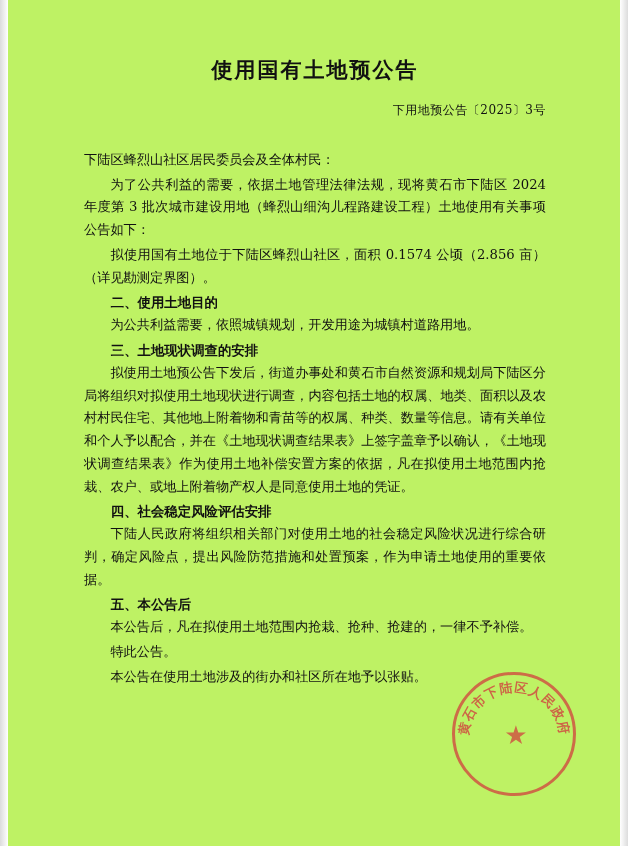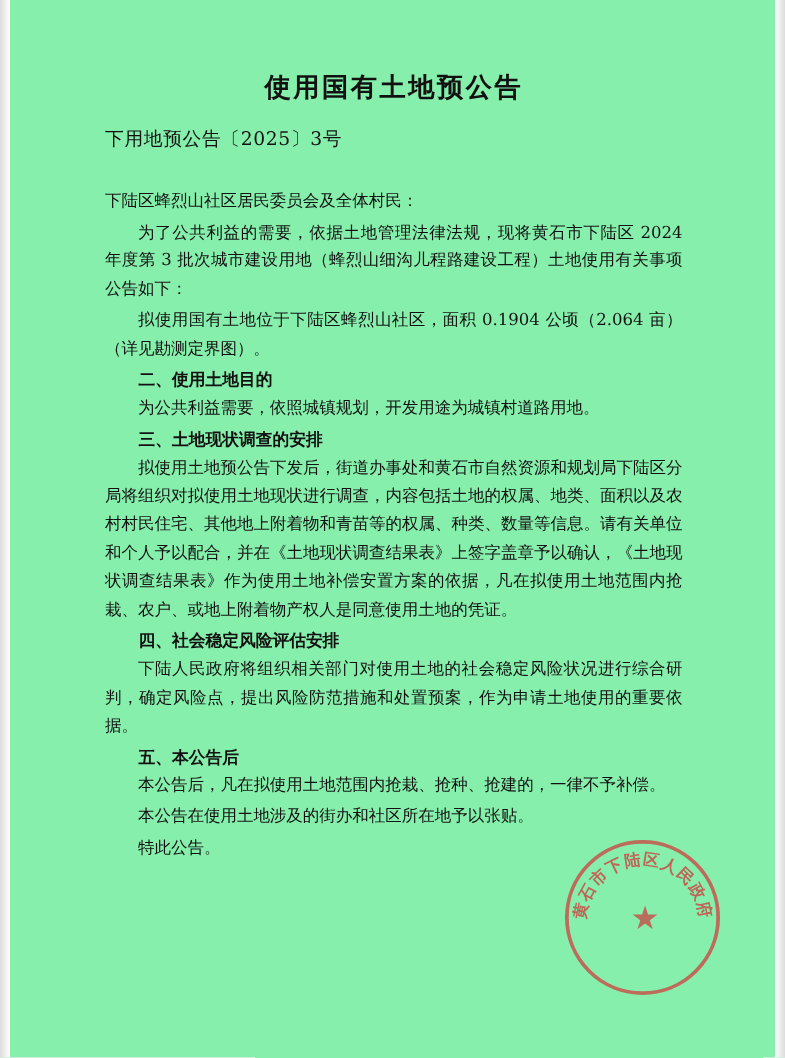--- a/index.html
+++ b/index.html
@@ -19,40 +19,40 @@
     background: #ffffff;
     box-sizing: border-box;
     overflow: hidden;
   }
   .paper {
     position: absolute;
     left: 0;
     top: 0;
     right: 0;
     bottom: 0;
-    background: #86efac;
+    background: #bef264;
   }
   .content {
     position: absolute;
     left: 84px;
     top: 56px;
     width: 462px;
   }
   .doc-title {
     text-align: center;
     font-size: 21px;
     font-weight: bold;
     letter-spacing: 2px;
     color: #111;
     margin: 0 0 18px 0;
     font-family: "DejaVu Serif", "Liberation Serif", serif;
   }
   .doc-subtitle {
-    text-align: left;
-    font-size: 15px;
+    text-align: right;
+    font-size: 12px;
     color: #111;
     margin: 0 0 30px 0;
     letter-spacing: 0.5px;
   }
   .para {
     font-size: 13.2px;
     line-height: 1.72;
     color: #111;
     margin: 0 0 2px 0;
     text-align: justify;
@@ -155,35 +155,35 @@
     <div class="edge-shadow-r"></div>
 
     <div class="content">
 
       <h1 class="doc-title">使用国有土地预公告</h1>
       <div class="doc-subtitle">下用地预公告〔2025〕3号</div>
 
       <p class="para">下陆区蜂烈山社区居民委员会及全体村民：</p>
       <p class="para indent">为了公共利益的需要，依据土地管理法律法规，现将黄石市下陆区 2024 年度第 3 批次城市建设用地（蜂烈山细沟儿程路建设工程）土地使用有关事项公告如下：</p>
 
-      <p class="para indent">拟使用国有土地位于下陆区蜂烈山社区，面积 0.1904 公顷（2.064 亩）（详见勘测定界图）。</p>
+      <p class="para indent">拟使用国有土地位于下陆区蜂烈山社区，面积 0.1574 公顷（2.856 亩）（详见勘测定界图）。</p>
 
       <h2 class="section-head">二、使用土地目的</h2>
       <p class="para indent">为公共利益需要，依照城镇规划，开发用途为城镇村道路用地。</p>
 
       <h2 class="section-head">三、土地现状调查的安排</h2>
       <p class="para indent">拟使用土地预公告下发后，街道办事处和黄石市自然资源和规划局下陆区分局将组织对拟使用土地现状进行调查，内容包括土地的权属、地类、面积以及农村村民住宅、其他地上附着物和青苗等的权属、种类、数量等信息。请有关单位和个人予以配合，并在《土地现状调查结果表》上签字盖章予以确认，《土地现状调查结果表》作为使用土地补偿安置方案的依据，凡在拟使用土地范围内抢栽、农户、或地上附着物产权人是同意使用土地的凭证。</p>
 
       <h2 class="section-head">四、社会稳定风险评估安排</h2>
       <p class="para indent">下陆人民政府将组织相关部门对使用土地的社会稳定风险状况进行综合研判，确定风险点，提出风险防范措施和处置预案，作为申请土地使用的重要依据。</p>
 
       <h2 class="section-head">五、本公告后</h2>
       <p class="para indent">本公告后，凡在拟使用土地范围内抢栽、抢种、抢建的，一律不予补偿。</p>
+      <p class="para indent">特此公告。</p>
       <p class="para indent">本公告在使用土地涉及的街办和社区所在地予以张贴。</p>
-      <p class="para indent">特此公告。</p>
 
     </div>
 
     <div class="stamp-wrap">
       <div class="stamp-circle"></div>
       <svg class="stamp-arc" viewBox="0 0 124 124">
         <defs>
           <path id="arcpath" d="M 16,66 A 46,46 0 0 1 108,66"></path>
         </defs>
         <text>

